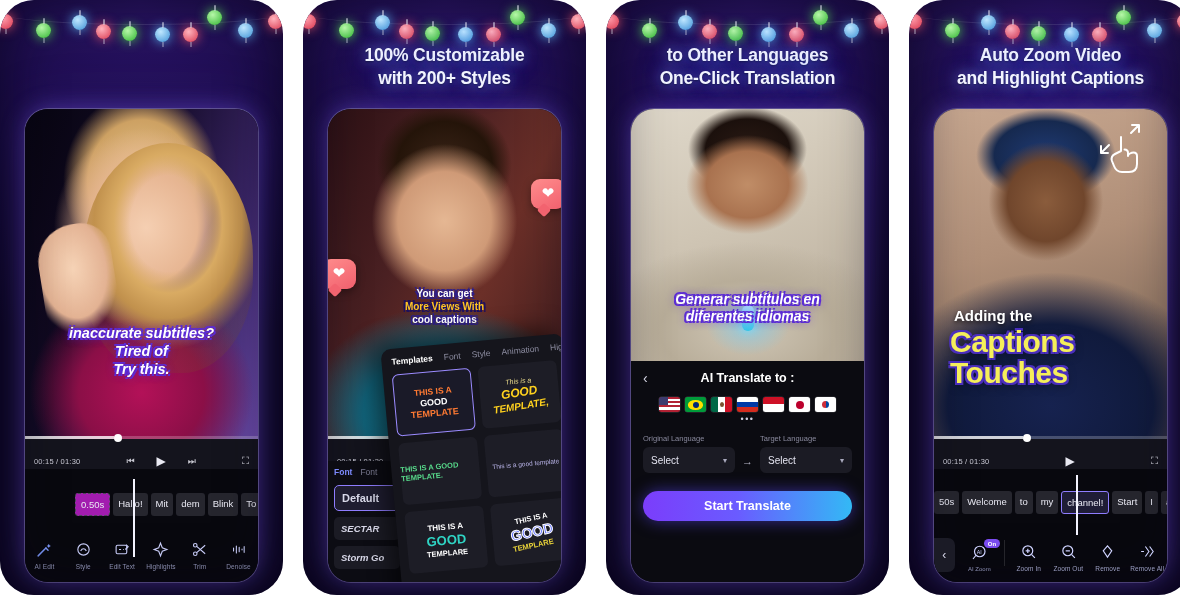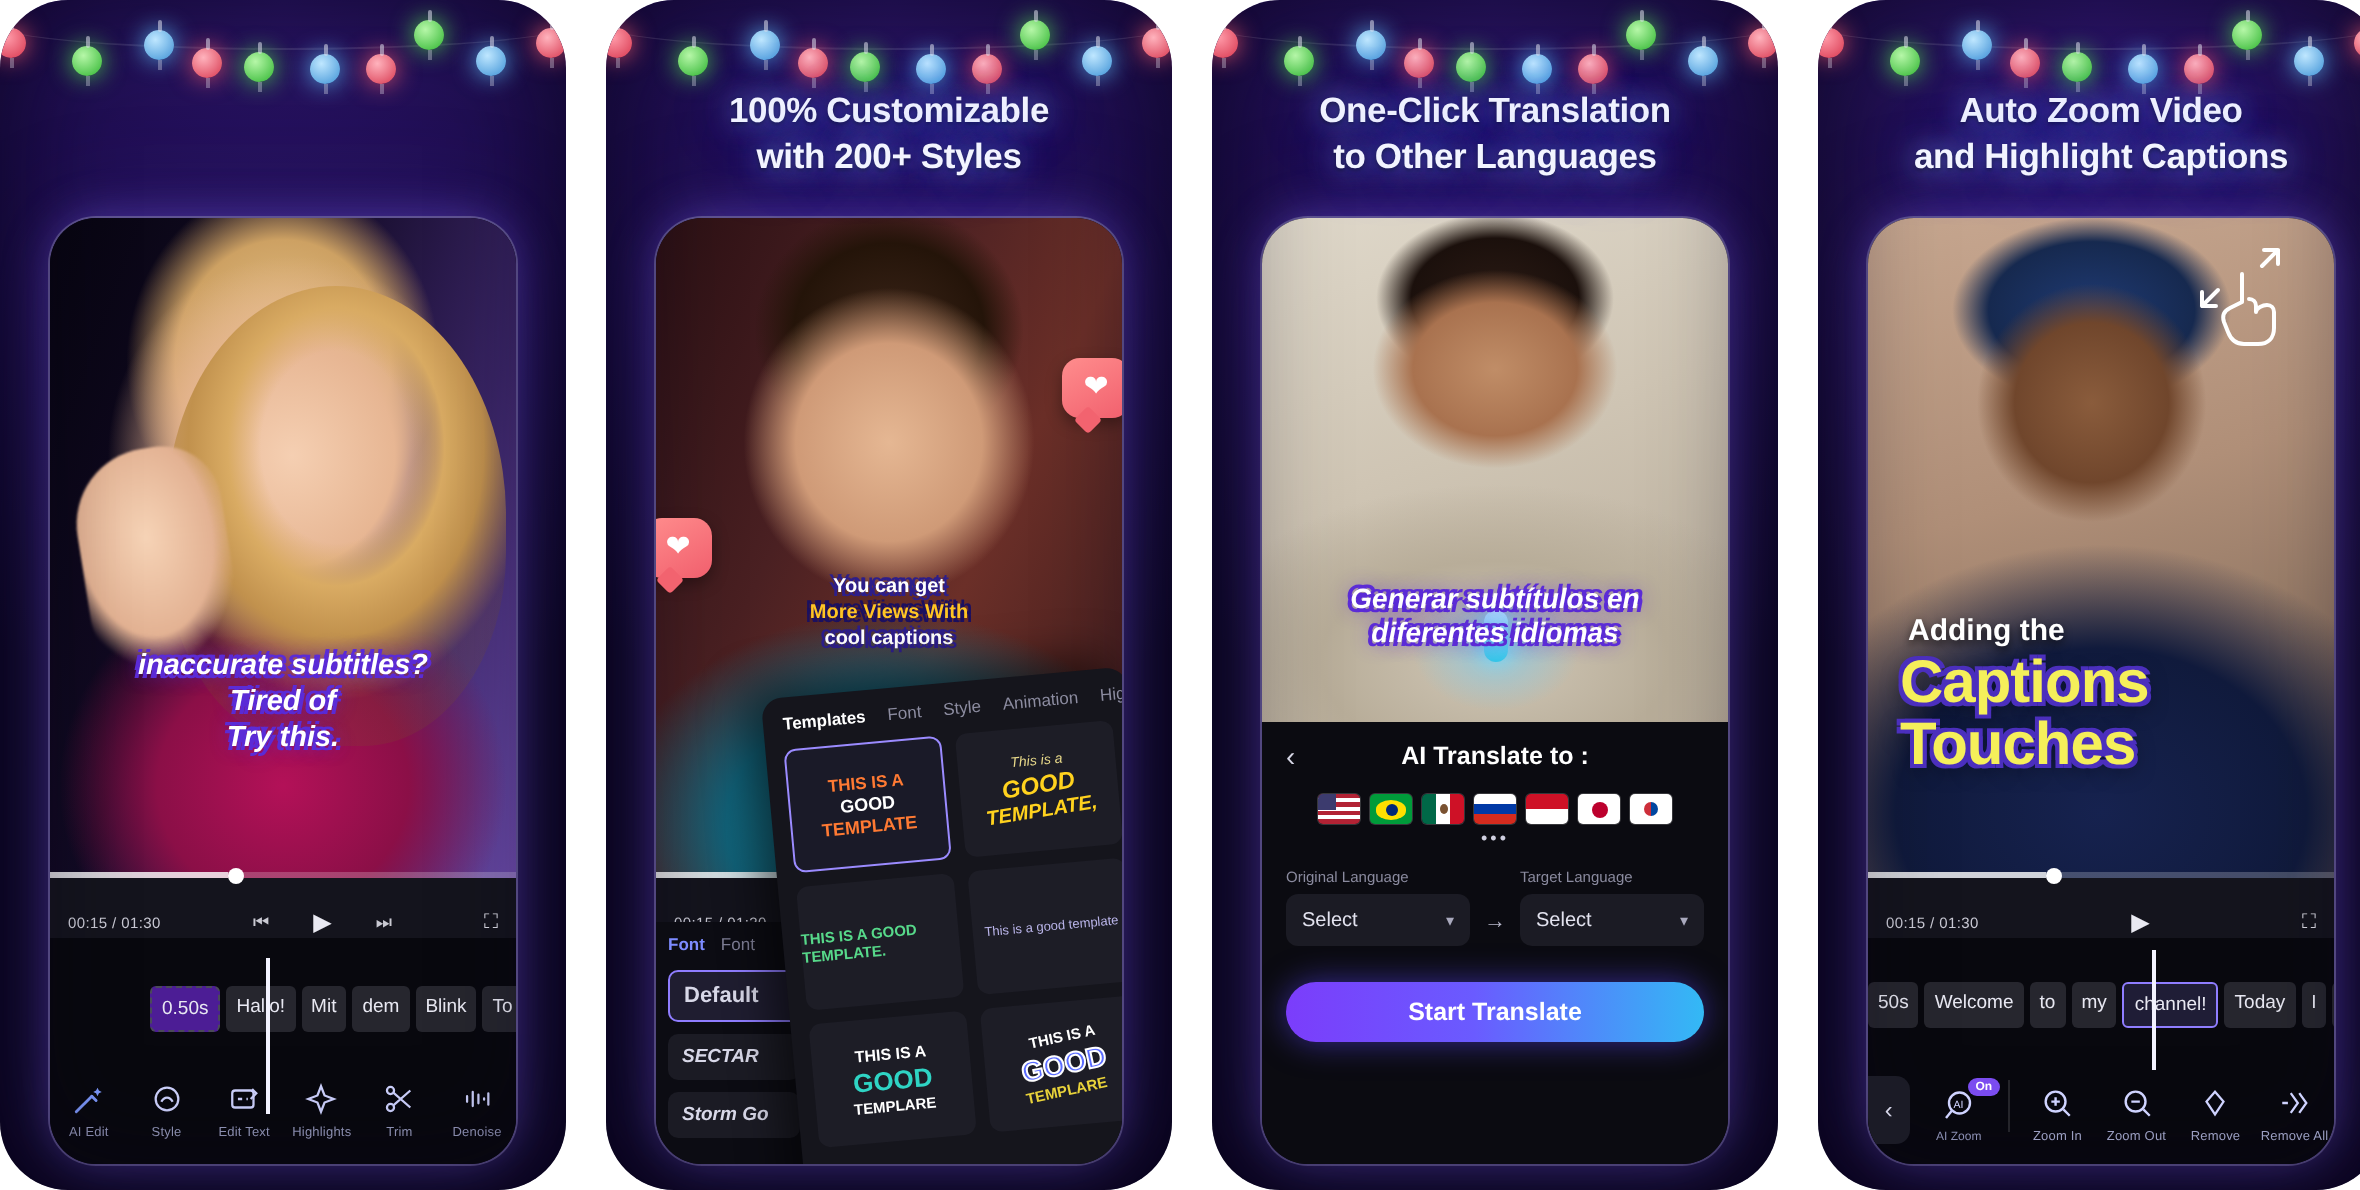--- a/index.html
+++ b/index.html
@@ -132,21 +132,21 @@
   .ptime{ color:#c9c9d4; font-size:7.5px; letter-spacing:.2px; }
   .pctr{ flex:1; display:flex; align-items:center; justify-content:center; gap:22px; color:#e9e9f2; }
   .pctr .g{ font-size:9px; opacity:.85;}
   .pctr .play{ font-size:12px;}
   .pfull{ color:#dcdce6; font-size:10px;}
 
   
   .tl{ position:absolute; left:0; right:0; top:360px; bottom:0; background:#08080e; }
   .chips{ position:absolute; left:0; right:0; top:24px; display:flex; gap:3px; padding-left:50px; }
   .chip{ background:#26262e; color:#e8e8f2; font-size:9.5px; padding:5px 5px; border-radius:3px; white-space:nowrap;}
-  .chip.dur{ background:#4c1d95; border:1px dashed #4a4a58; color:#e8e8f2;}
+  .chip.dur{ background:#a21caf; border:1px dashed #4a4a58; color:#e8e8f2;}
   .chip.sel{ border:1px solid #8f7dff; background:#1f1d36;}
   .playhead{ position:absolute; left:108px; top:10px; width:1.5px; height:78px; background:#f3f3ff; z-index:6;}
 
   .ttbar{ position:absolute; left:0; right:0; bottom:12px; display:flex; justify-content:space-around; align-items:flex-end;}
   .tt{ display:flex; flex-direction:column; align-items:center; gap:4px; width:42px;}
   .tt .ic{ width:20px; height:20px; display:flex; align-items:center; justify-content:center; color:#cfd3ff;}
   .tt .lb{ font-size:6.5px; color:#9b9fc2; letter-spacing:.1px; white-space:nowrap;}
 
   
   .sheet2{ position:absolute; left:64px; right:-14px; top:232px; bottom:-24px; background:#15151c;
@@ -524,22 +524,22 @@
           <i class="stem"></i>
           <i class="tip"></i>
         </div>
       <div class="bulb" style="left:268px;top:14px;background:radial-gradient(circle at 38% 32%,#ffb3bd,#d8374f);box-shadow:0 0 12px #e8556b">
           <i class="stem"></i>
           <i class="tip"></i>
         </div>
     </div>
 
     <div class="headline">
+      <div>to Other Languages</div>
       <div>One-Click Translation</div>
-      <div>to Other Languages</div>
     </div>
 
     <div class="phone">
       <div class="video" style="height:252px">
         <div class="ph3"></div>
         <div class="mic-glow">
             <i class="mic"></i>
           </div>
         <div class="cap-purple caption" style="top:182px;font-size:14px">
           <div>Generar subtítulos en</div>
@@ -675,21 +675,21 @@
       </div>
 
       <div class="tl">
 
         <div class="chips" style="top:22px;padding-left:0">
           <span class="chip">50s</span>
           <span class="chip">Welcome</span>
           <span class="chip">to</span>
           <span class="chip">my</span>
           <span class="chip sel">channel!</span>
-          <span class="chip">Today</span>
+          <span class="chip">Start</span>
           <span class="chip">I</span>
           <span class="chip">am</span>
 
         </div>
         <div class="playhead" style="left:142px;top:6px;height:60px"></div>
 
         <div class="p4toolbar">
           <div class="backsq">‹</div>
           <div class="aiwrap">
             <span class="aibadge">On</span>

